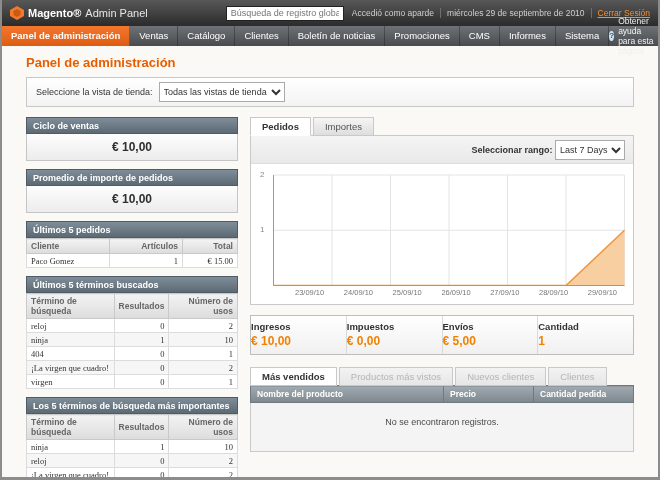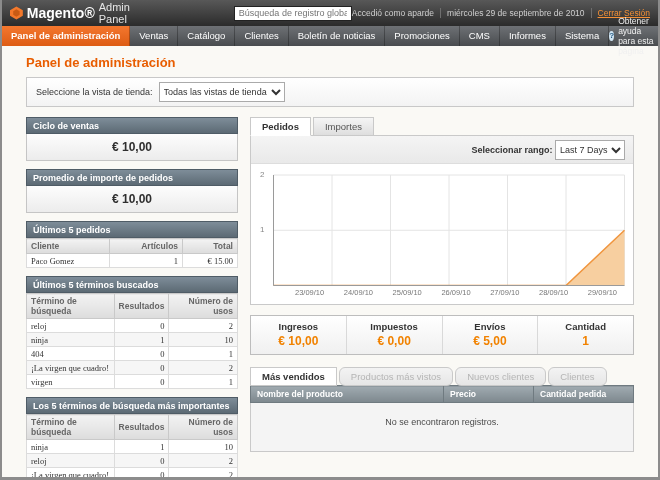--- a/index.html
+++ b/index.html
@@ -4,21 +4,21 @@
 <style>
   * { box-sizing: border-box; margin: 0; padding: 0; }
   html,body { width:660px; height:480px; overflow:hidden; }
   body { background:#8c8c8c; font-family:"Liberation Sans","DejaVu Sans",sans-serif; }
   .page { width:656px; height:477px; margin:0 auto; background:#faf9f5; overflow:hidden; }
 
   
   .topbar { height:26px; background:linear-gradient(#585858,#2b2b2b); display:flex; align-items:center; padding:0 8px; }
   .logo { display:flex; align-items:center; gap:4px; }
   .logo svg { display:block; }
-  .brand { color:#fff; font-weight:bold; font-size:14px; }
+  .brand { color:#fff; font-weight:bold; font-size:11px; }
   .product { color:#e6e6e6; font-size:11px; }
   .global-search { margin-left:78px; width:118px; height:15px; font-size:9px; border:1px solid #222; padding:0 4px; color:#555; background:#fff; }
   .meta { margin-left:auto; display:flex; align-items:center; gap:6px; font-size:8.5px; color:#cfcfcf; white-space:nowrap; }
   .sep { width:1px; height:10px; background:#6e6e6e; display:inline-block; }
   .logout { color:#f59035; text-decoration:underline; cursor:pointer; }
 
   
   .nav { height:20px; background:linear-gradient(#6e7175,#494c4f); display:flex; align-items:stretch; font-size:9.5px; }
   .nav-item { color:#fff; line-height:20px; padding:0 9px; border-right:1px solid rgba(0,0,0,.28); cursor:pointer; text-decoration:none; white-space:nowrap; }
   .nav-item.active { background:linear-gradient(#f4772e,#dd5c14); font-weight:bold; }
@@ -46,34 +46,34 @@
   .dtable tbody tr:nth-child(even) td { background:#f6f6f6; }
   .dtable .num { text-align:right; }
   .dtable tbody tr { cursor:pointer;font-family:Liberation Serif, serif; }
 
   
   .tabs { display:flex; gap:2px; position:relative; z-index:2; margin-bottom:-1px; }
   .tab { font-size:9.5px; padding:3px 11px; border:1px solid #c9c9c9; background:linear-gradient(#f5f5f5,#dedede); color:#555; cursor:pointer; text-decoration:none; white-space:nowrap; }
   .tab.active { background:#fff; font-weight:bold; color:#333; border-bottom-color:#fff; }
   .tabs2 { margin-top:12px; }
   .tabs2 .tab.active { border-bottom-color:#c9c9c9; background:#fff; }
-  .tab.disabled { color:#b5b5b5; background:linear-gradient(#f3f3f3,#e6e6e6);border-radius:6px; }
+  .tab.disabled { color:#b5b5b5; background:linear-gradient(#f3f3f3,#e6e6e6); }
 
   .panel { border:1px solid #c9c9c9; background:#fff; }
   .range-bar { background:linear-gradient(#f4f4f4,#e9e9e9); border-bottom:1px solid #ddd; text-align:right; padding:3.5px 8px; font-size:9px; color:#333; }
   .range-label { font-weight:bold; margin-right:0; }
   .chart-wrap { position:relative; padding:6px 8px 0 22px; }
   .chart-wrap svg { display:block; width:100%; height:116px; }
   .ylab { position:absolute; left:9px; font-size:8px; color:#888; }
   .ylab.y2 { top:6px; }
   .ylab.y1 { top:61px; }
   .x-labels { display:flex; justify-content:space-between; padding:2px 8px 7px 22px; font-size:7.5px; color:#777; }
 
   .totals { display:flex; border:1px solid #bdbdbd; background:linear-gradient(#ffffff,#f0f0f0); margin-top:10px; }
-  .total-cell { flex:1; text-align:center; padding:5px 0 6px; border-left:1px solid #d9d9d9; }
+  .total-cell { flex:1; text-align:left; padding:5px 0 6px; border-left:1px solid #d9d9d9; }
   .total-cell:first-child { border-left:none; }
   .total-label { font-size:9.5px; font-weight:bold; color:#333; }
   .total-value { font-size:12px; font-weight:bold; color:#f18200; margin-top:2px; }
 
   .grid { width:100%; border-collapse:collapse; font-size:8.5px; }
   .grid th { background:linear-gradient(#a0aab0,#7d888e); border:1px solid #6f7a80; color:#fff; font-weight:bold; text-align:left; padding:3px 6px; }
   .grid th.col-precio { width:90px; }
   .grid th.col-cantidad { width:100px; }
   .grid td.empty { border:1px solid #c9c9c9; background:#f4f4f4; text-align:center; color:#4a4a4a; font-size:9px; padding:14px 0 24px; }
 </style>

